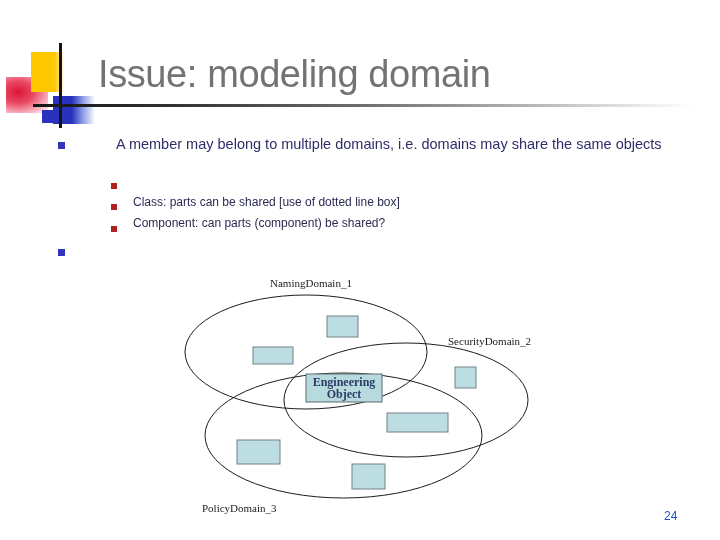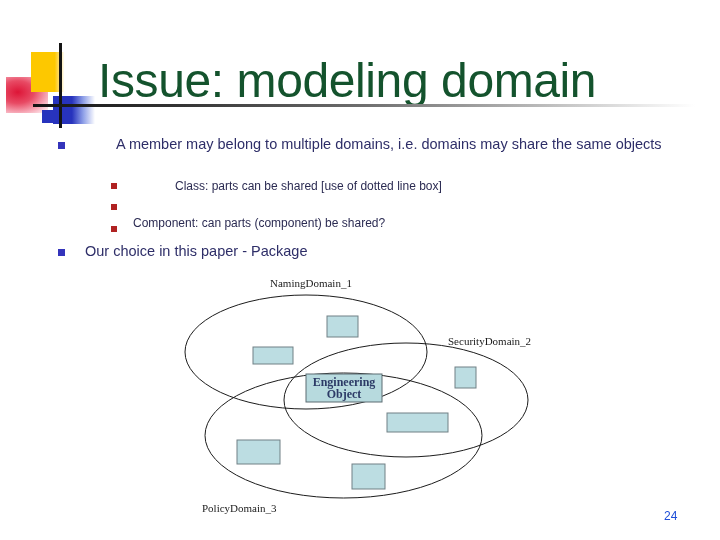--- a/index.html
+++ b/index.html
@@ -32,22 +32,22 @@
   .logo-vline {
     position: absolute; left: 59px; top: 43px; width: 3px; height: 85px;
     background: #141414;
   }
   .title-rule {
     position: absolute; left: 33px; top: 104px; width: 662px; height: 3px;
     background: linear-gradient(to right, #141414 0%, #333333 22%, #6e6e6e 50%, #b5b5b5 75%, #e9e9e9 92%, #ffffff 100%);
   }
   .slide-title {
     position: absolute; left: 98px; top: 53px; margin: 0;
-    font-size: 48px; font-weight: 400; letter-spacing: -0.4px;
-    color: #14532d; white-space: nowrap;
+    font-size: 38px; font-weight: 400; letter-spacing: -0.4px;
+    color: #737373; white-space: nowrap;
   }
 
   
   .bullet-l1-square {
     position: absolute; width: 7px; height: 7px; background: #3434bb;
   }
   .bullet-l2-square {
     position: absolute; width: 6px; height: 6px; background: #b02222;
   }
   .bullet-l1-text {
@@ -93,29 +93,28 @@
     <div class="logo-vline"></div>
   </div>
 
   <h1 class="slide-title">Issue: modeling domain</h1>
   <div class="title-rule"></div>
 
   <span class="bullet-l1-square" style="left:58px; top:142px;"></span>
   <div class="bullet-l1-text" style="top:134px;margin-left:31px;">A member may belong to multiple domains, i.e. domains may share the same objects</div>
 
   <span class="bullet-l2-square" style="left:111px; top:183px;"></span>
-  <div class="bullet-l2-text" style="top:179px;margin-left:42px;">Class: parts can be shared [use of dotted line box]</div>
+  <div class="bullet-l2-text" style="top:195px;">Class: parts can be shared [use of dotted line box]</div>
 
   <span class="bullet-l2-square" style="left:111px; top:204px;"></span>
   <div class="bullet-l2-text" style="top:216px;">Component: can parts (component) be shared?</div>
 
   <span class="bullet-l2-square" style="left:111px; top:226px;"></span>
 
   <span class="bullet-l1-square" style="left:58px; top:249px;"></span>
-  <div class="bullet-l1-text" style="top:241px;">Our choice in this paper - Package</div>
 
   <svg class="diagram" viewBox="0 0 380 255">
     <ellipse class="domain-ellipse" cx="141" cy="87" rx="121" ry="57"></ellipse>
     <ellipse class="domain-ellipse" cx="241" cy="135" rx="122" ry="57"></ellipse>
     <ellipse class="domain-ellipse" cx="178.5" cy="170.5" rx="138.5" ry="62.5"></ellipse>
 
     <text class="domain-label" x="105" y="22">NamingDomain_1</text>
     <text class="domain-label" x="283" y="80">SecurityDomain_2</text>
     <text class="domain-label" x="37" y="247">PolicyDomain_3</text>
 

